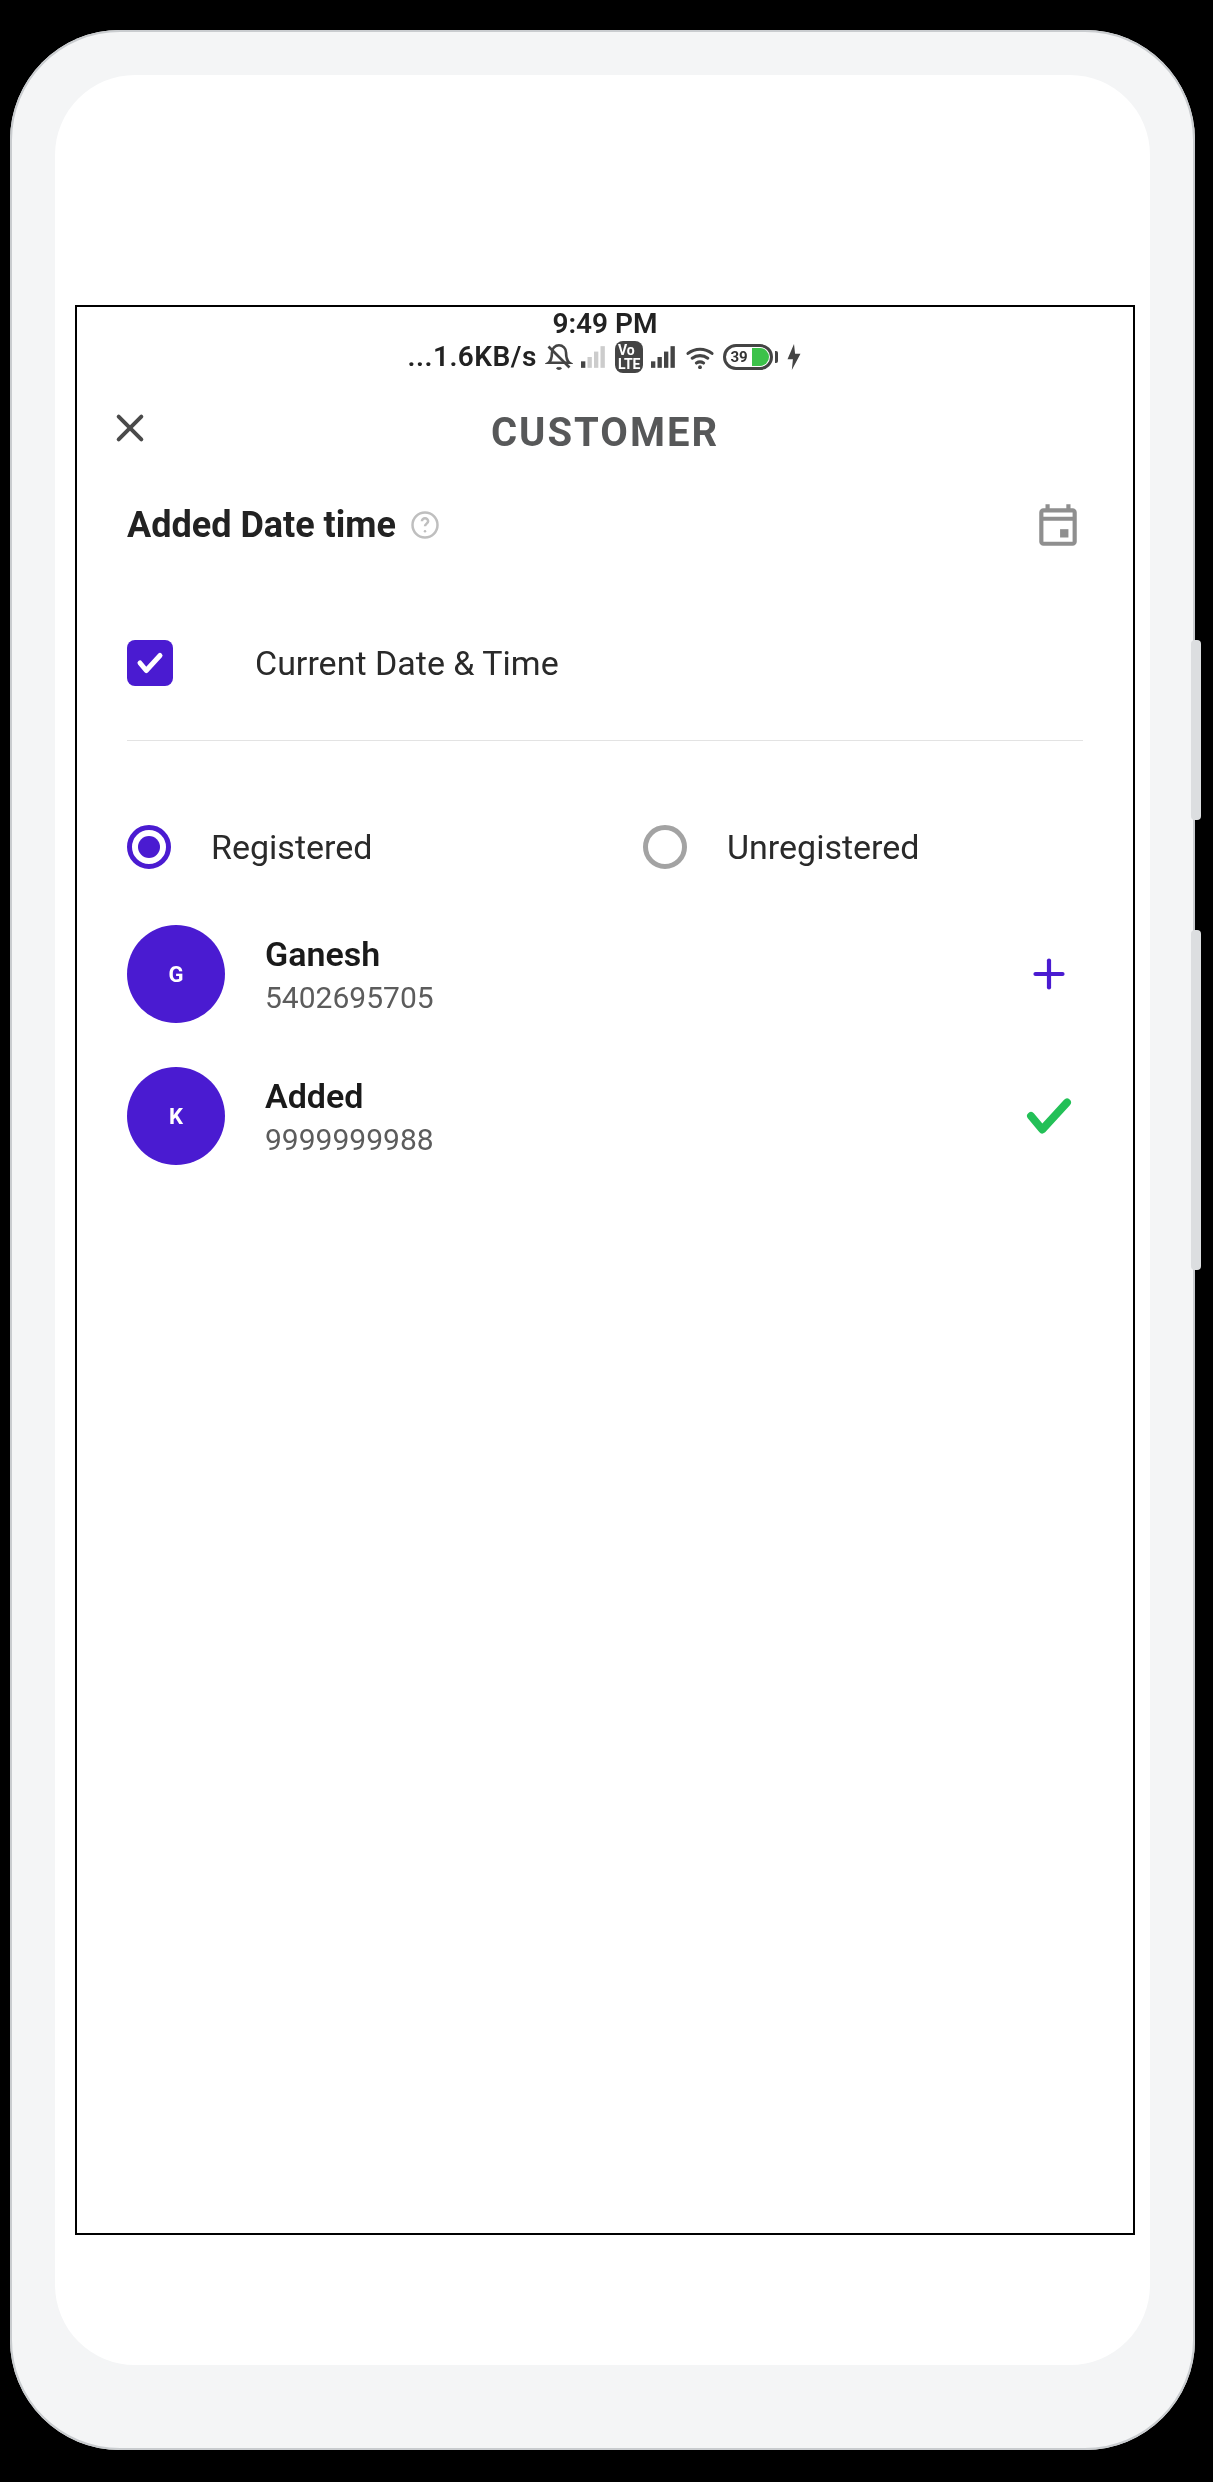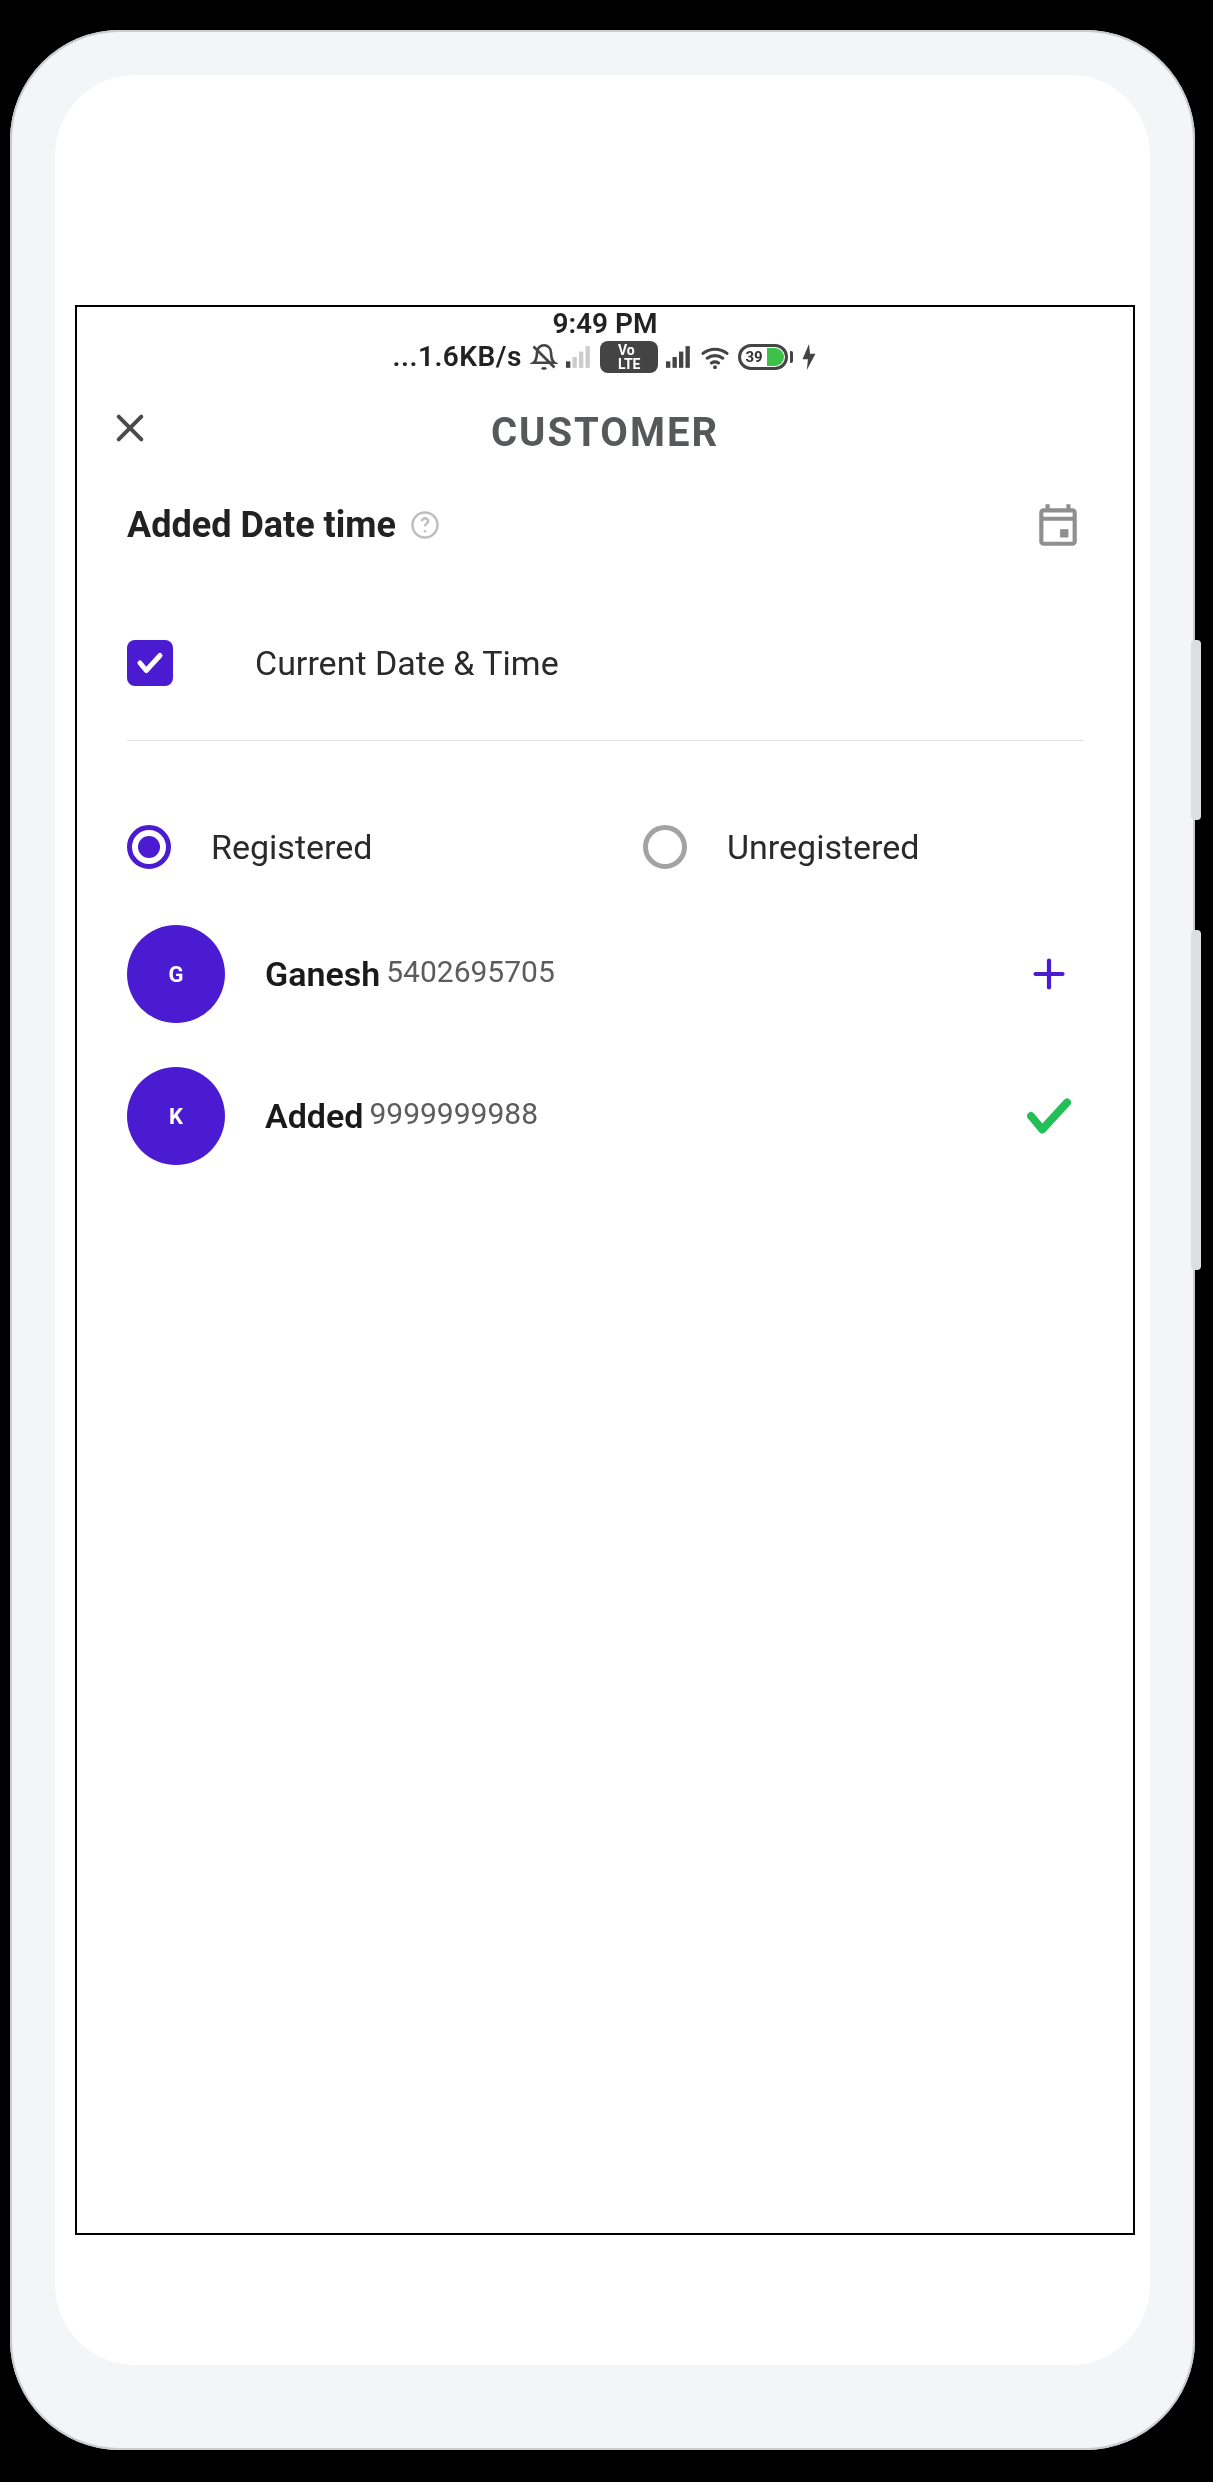--- a/index.html
+++ b/index.html
@@ -59,21 +59,21 @@
 
 
 .status-bar {
   display:flex; justify-content:space-between; align-items:center;
   height:58px; padding:0 20px; font-size:28px; color:#222;flex-direction:column;
 }
 .status-left { font-weight:600; }
 .status-right { display:flex; align-items:center; gap:8px; font-weight:600; }
 .status-right svg, .status-right .ic { flex:0 0 auto; }
 .kbs { letter-spacing:0.5px; }
-.volte { background:#444; color:#fff; font-size:14px; font-weight:700; padding:2px 18px; border-radius:8px; line-height:1; }
+.volte { background:#444; color:#fff; font-size:14px; font-weight:700; padding:2px 3px; border-radius:8px; line-height:1; }
 .batt { display:flex; align-items:center; gap:2px; }
 .batt-body { position:relative; width:50px; height:26px; border:3px solid #444; border-radius:14px; }
 .batt-fill { position:absolute; right:1px; top:1px; bottom:1px; width:40%; background:#3cc24a; border-radius:0 10px 10px 0; }
 .batt-txt { position:absolute; left:4px; top:0; bottom:0; display:flex; align-items:center; font-size:15px; font-weight:700; color:#333; }
 .batt-tip { width:3px; height:12px; background:#444; border-radius:0 2px 2px 0; }
 
 
 .app-header {
   position:relative; height:135px;
   display:flex; align-items:center; justify-content:center;
@@ -133,21 +133,21 @@
 .list { margin-top:34px; }
 .list-item {
   display:flex; align-items:center; gap:40px;
   padding:22px 0;
 }
 .avatar {
   width:98px; height:98px; border-radius:50%; background:#4a1bd1;
   display:flex; align-items:center; justify-content:center;
   color:#fff; font-size:22px; font-weight:700;
 }
-.item-text { flex:1; display:flex; gap:6px; }
+.item-text { flex:1; display:flex; flex-direction:column; gap:6px; }
 .item-name { font-size:34px; font-weight:600; color:#1a1a1a; }
 .item-phone { font-size:30px; color:#5c5c5c; }
 .item-action { width:56px; height:56px; display:flex; align-items:center; justify-content:center; cursor:pointer; margin-right:6px; }
 .item-action.plus { color:#4a1bd1; }
 .item-action.check { color:#23c057; }
 </style>
 </head>
 <body>
 
 <div class="phone-frame">

